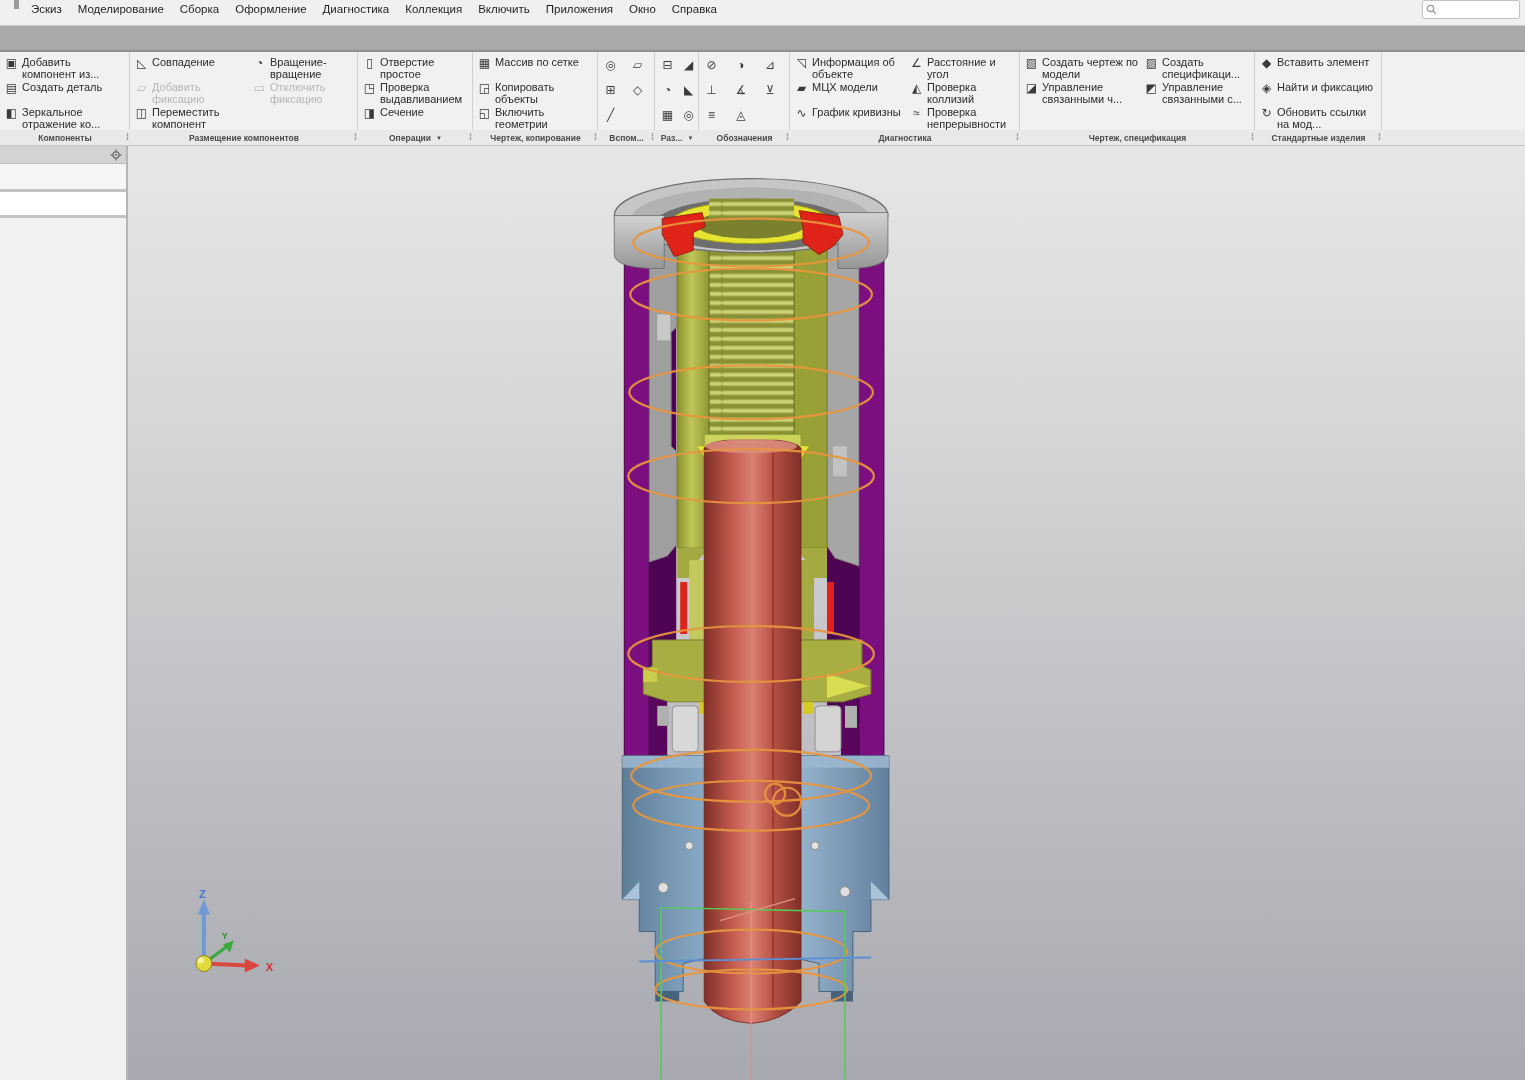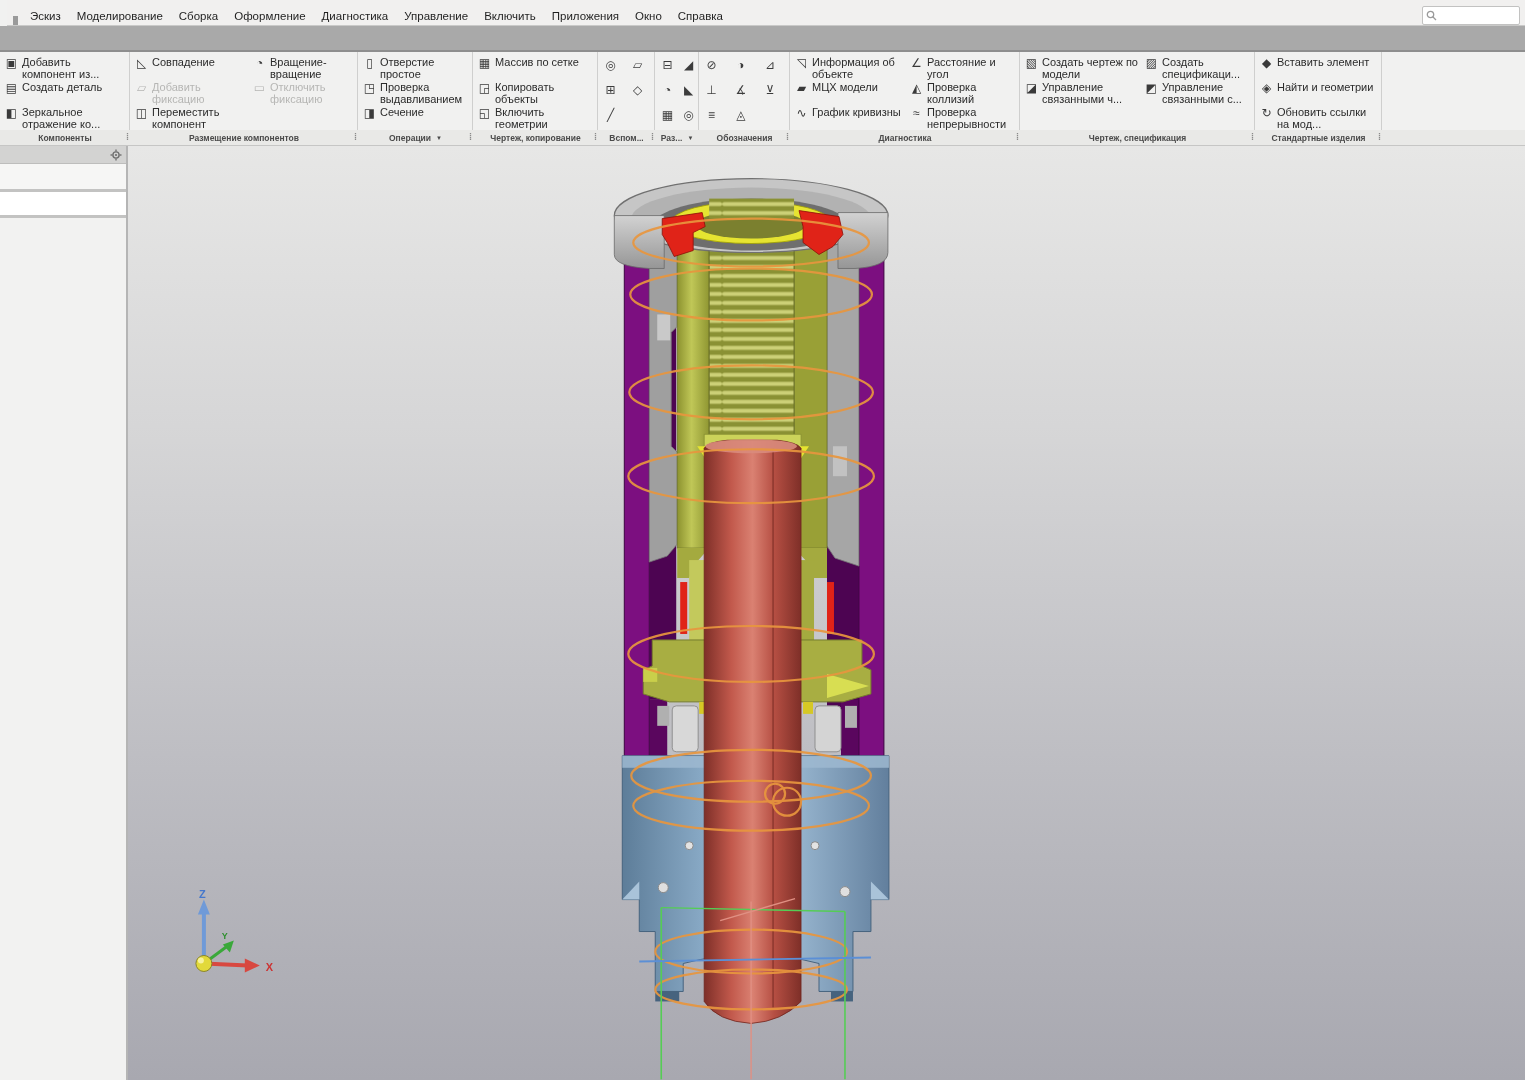--- a/index.html
+++ b/index.html
@@ -2,21 +2,21 @@
 <html><head>
 <meta charset="utf-8">
 <style>
   * { margin:0; padding:0; box-sizing:border-box; }
   html,body { width:1525px; height:1080px; overflow:hidden;
     font-family:"Liberation Sans","DejaVu Sans",sans-serif; }
   #app { width:1525px; height:1080px; display:flex; flex-direction:column; background:#f1f1f0; }
 
   
   .menubar { height:26px; background:#f1f0ef; border-bottom:1px solid #c9c9c8;
-    display:flex; align-items:flex-end; font-size:11.5px; color:#1f1f1f; padding-left:4px;margin-left:7px; }
+    display:flex; align-items:flex-start; font-size:11.5px; color:#1f1f1f; padding-left:12px; }
   .appdot { width:5px; height:9px; background:#9a9a9a; margin:0 4px 0 2px; }
   .menu-item { padding:3px 8px; cursor:default; white-space:nowrap; }
   .searchbox { margin-left:auto; margin-right:5px; width:98px; height:19px; background:#ffffff;
     border:1px solid #c2c2c1; border-radius:2px; display:flex; align-items:center; padding:0 3px; }
   .searchbox input { border:none; outline:none; width:76px; font-size:10px; background:transparent; }
 
   
   .tabstrip { height:26px; background:#a9a9a9; border-bottom:2px solid #8e8e8e; }
 
   
@@ -55,21 +55,21 @@
 
 <div id="app">
 
   <div class="menubar">
     <span class="appdot"></span>
     <span class="menu-item">Эскиз</span>
     <span class="menu-item">Моделирование</span>
     <span class="menu-item">Сборка</span>
     <span class="menu-item">Оформление</span>
     <span class="menu-item">Диагностика</span>
-    <span class="menu-item">Управление</span>
+    <span class="menu-item">Коллекция</span>
     <span class="menu-item">Включить</span>
     <span class="menu-item">Приложения</span>
     <span class="menu-item">Окно</span>
     <span class="menu-item">Справка</span>
     <div class="searchbox">
       <svg width="11" height="11" viewBox="0 0 11 11">
         <circle cx="4.5" cy="4.5" r="3.2" fill="none" stroke="#9a9a9a" stroke-width="1.3"></circle>
         <line x1="7" y1="7" x2="10" y2="10" stroke="#9a9a9a" stroke-width="1.3"></line>
       </svg>
       <input placeholder="" style="">
@@ -241,21 +241,21 @@
     </div>
 
     <div class="rgroup" style="width:127px">
       <div class="rcol">
         <div class="rbtn">
           <span class="ricon">◆</span>
           <span class="rlabel">Вставить элемент</span>
         </div>
         <div class="rbtn">
           <span class="ricon">◈</span>
-          <span class="rlabel">Найти и геометрии</span>
+          <span class="rlabel">Найти и фиксацию</span>
         </div>
         <div class="rbtn">
           <span class="ricon">↻</span>
           <span class="rlabel">Обновить ссылки на мод...</span>
         </div>
       </div>
     </div>
 
     <div class="rfiller"></div>
   </div>

